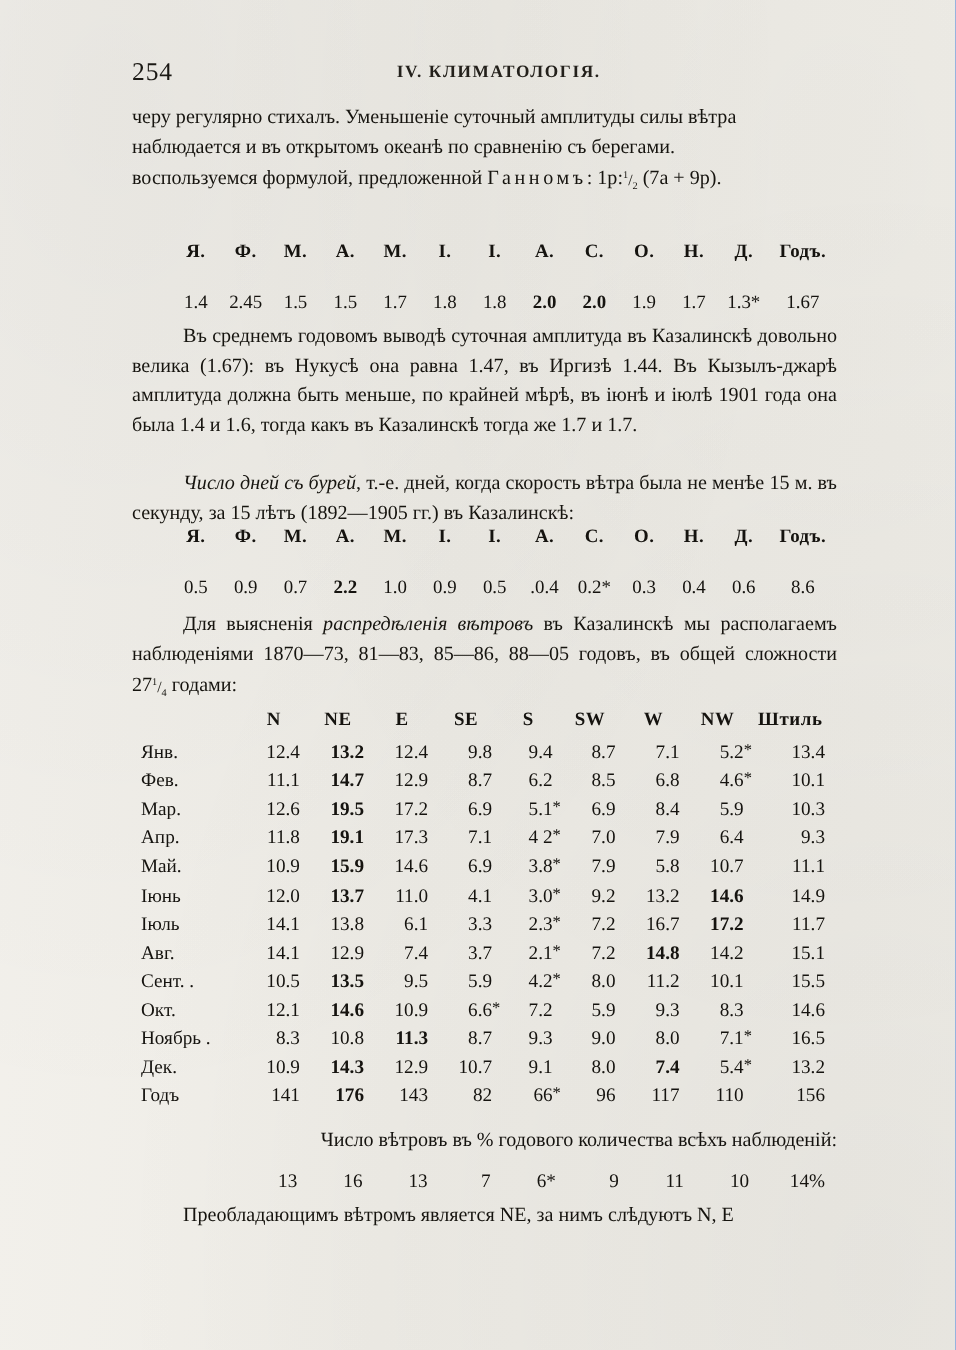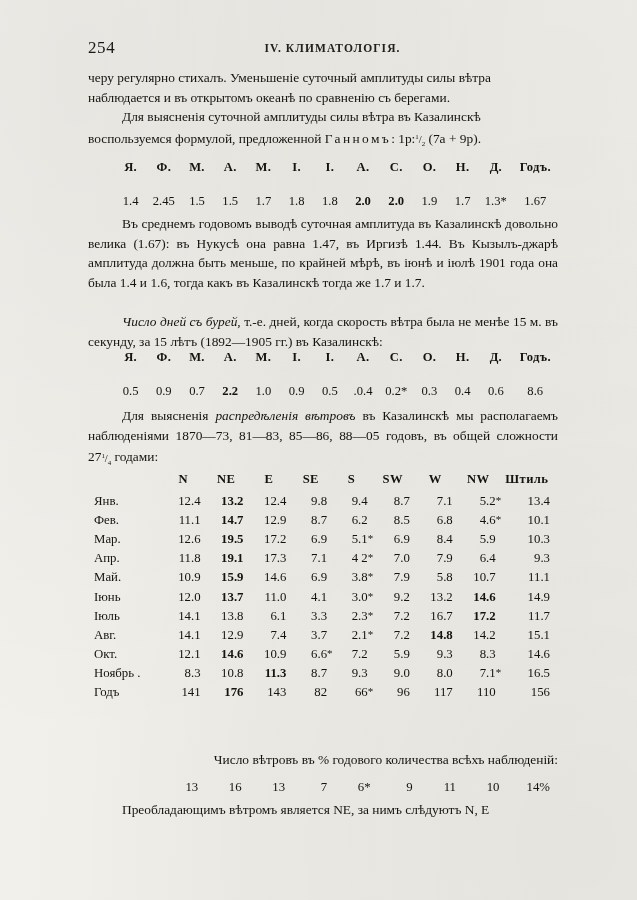--- a/index.html
+++ b/index.html
@@ -208,21 +208,20 @@
 <div id="content">
 
   <div class="runhead">
     <div class="folio">254</div>
     <div class="runtitle">IV.  КЛИМАТОЛОГІЯ.</div>
   </div>
 
   <div class="body-block" style="top:68px;">
     <p>черу регулярно стихалъ. Уменьшеніе суточный амплитуды силы вѣтра</p>
     <p>наблюдается и въ открытомъ океанѣ по сравненію съ берегами.</p>
-    <p class="indent">Для выясненія суточной амплитуды силы вѣтра въ Казалинскѣ</p>
     <p><span>воспользуемся формулой, предложенной </span><span class="sp">Ганномъ</span><span>:  1р:</span><span class="frac"><span class="sup">1</span>/<span class="sub">2</span></span><span>  (7а + 9р).</span></p>
   </div>
 
   <div class="monthstrip" style="top:160px;">
     <div class="mrow hdr">
       <span class="mcell">Я.</span>
       <span class="mcell">Ф.</span>
       <span class="mcell">М.</span>
       <span class="mcell">А.</span>
       <span class="mcell">М.</span>
@@ -397,20 +396,32 @@
             <td class="wt-num">12.9</td>
             <td class="wt-num">7.4</td>
             <td class="wt-num">3.7</td>
             <td class="wt-num">2.1<span class="star">*</span></td>
             <td class="wt-num">7.2</td>
             <td class="wt-num b">14.8</td>
             <td class="wt-num">14.2</td>
             <td class="wt-num wt-calm">15.1</td>
           </tr>
           <tr>
+            <td class="wt-label">Сент. .</td>
+            <td class="wt-num">10.5</td>
+            <td class="wt-num b">13.5</td>
+            <td class="wt-num">9.5</td>
+            <td class="wt-num">5.9</td>
+            <td class="wt-num">4.2<span class="star">*</span></td>
+            <td class="wt-num">8.0</td>
+            <td class="wt-num">11.2</td>
+            <td class="wt-num">10.1</td>
+            <td class="wt-num wt-calm">15.5</td>
+          </tr>
+          <tr>
             <td class="wt-label">Окт.</td>
             <td class="wt-num">12.1</td>
             <td class="wt-num b">14.6</td>
             <td class="wt-num">10.9</td>
             <td class="wt-num">6.6<span class="star">*</span></td>
             <td class="wt-num">7.2</td>
             <td class="wt-num">5.9</td>
             <td class="wt-num">9.3</td>
             <td class="wt-num">8.3</td>
             <td class="wt-num wt-calm">14.6</td>
@@ -419,20 +430,32 @@
             <td class="wt-label">Ноябрь .</td>
             <td class="wt-num">8.3</td>
             <td class="wt-num">10.8</td>
             <td class="wt-num b">11.3</td>
             <td class="wt-num">8.7</td>
             <td class="wt-num">9.3</td>
             <td class="wt-num">9.0</td>
             <td class="wt-num">8.0</td>
             <td class="wt-num">7.1<span class="star">*</span></td>
             <td class="wt-num wt-calm">16.5</td>
+          </tr>
+          <tr>
+            <td class="wt-label">Дек.</td>
+            <td class="wt-num">10.9</td>
+            <td class="wt-num b">14.3</td>
+            <td class="wt-num">12.9</td>
+            <td class="wt-num">10.7</td>
+            <td class="wt-num">9.1</td>
+            <td class="wt-num">8.0</td>
+            <td class="wt-num b">7.4</td>
+            <td class="wt-num">5.4<span class="star">*</span></td>
+            <td class="wt-num wt-calm">13.2</td>
           </tr>
           <tr>
             <td class="wt-label">Годъ</td>
             <td class="wt-num">141</td>
             <td class="wt-num b">176</td>
             <td class="wt-num">143</td>
             <td class="wt-num">82</td>
             <td class="wt-num">66<span class="star">*</span></td>
             <td class="wt-num">96</td>
             <td class="wt-num">117</td>

